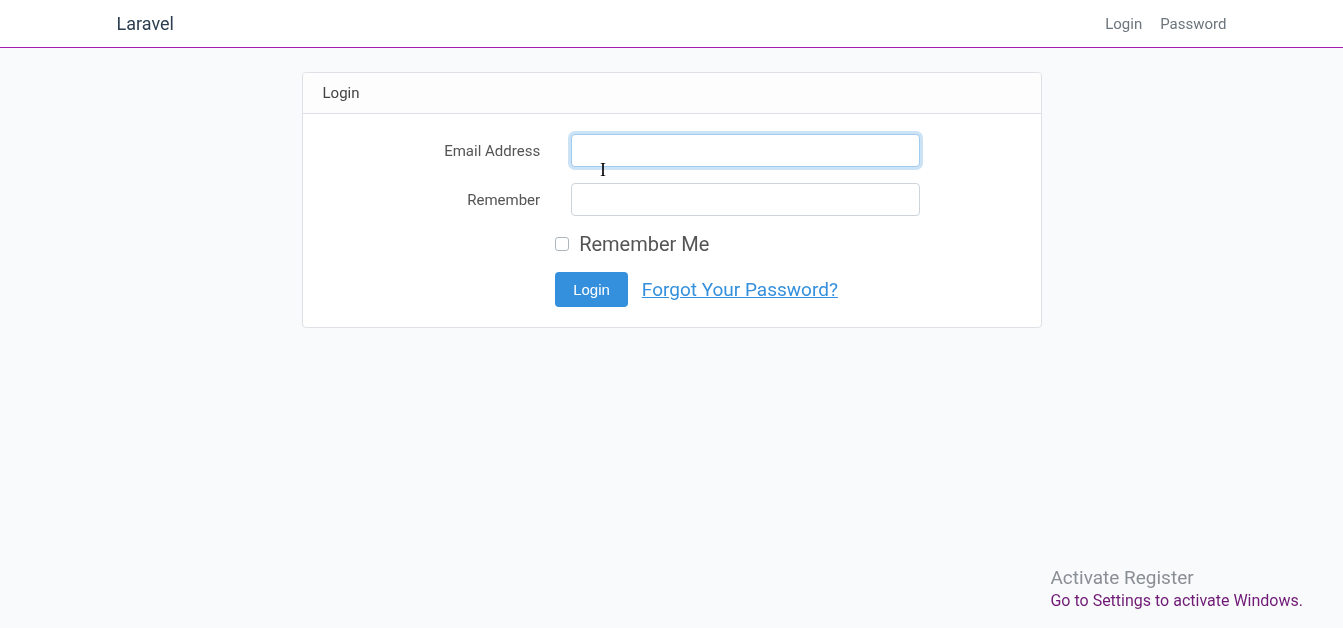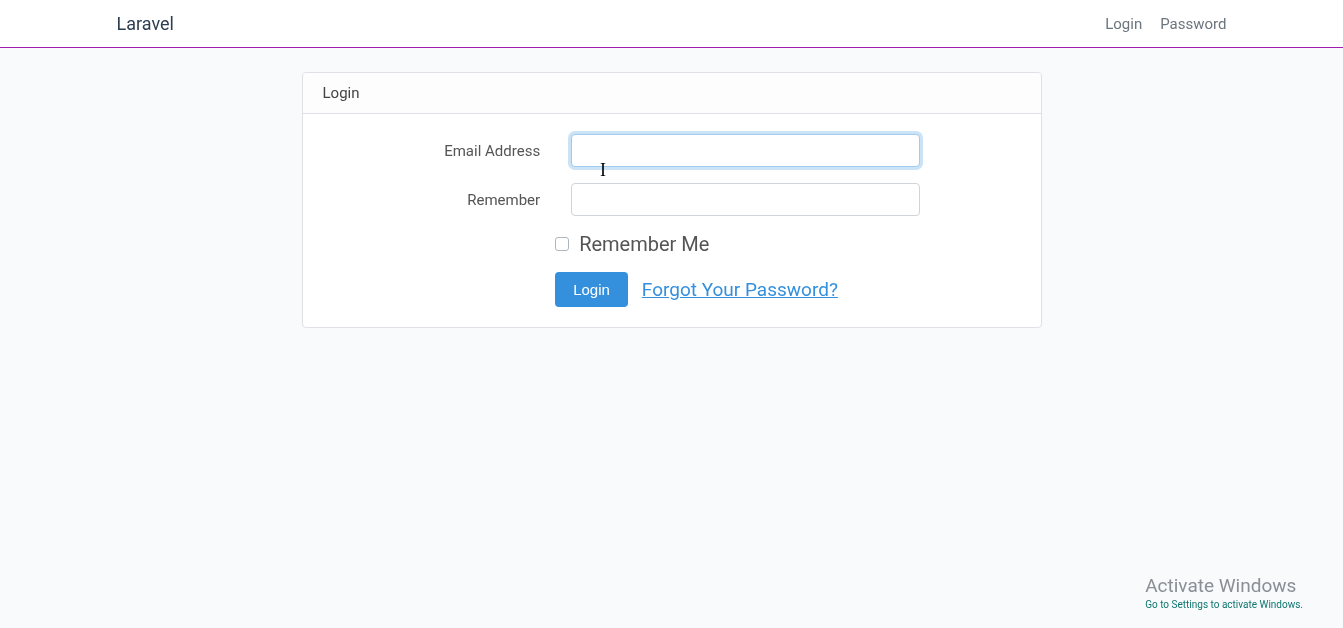--- a/index.html
+++ b/index.html
@@ -162,22 +162,22 @@
       bottom: 18px;
       text-align: left;
       color: #9aa0a6;
     }
     .watermark .title {
       font-size: 19px;
       color: #8a8f95;
       margin-bottom: 2px;
     }
     .watermark .sub {
-      font-size: 10px;
-      color: #0f766e;
+      font-size: 16px;
+      color: #701a75;
     }
     .text-cursor {
       position: absolute;
       left: 600px;
       top: 160px;
       font-family: serif;
       font-size: 18px;
       color: #000;
       pointer-events: none;
     }
@@ -232,15 +232,15 @@
 
         </div>
       </div>
     </div>
   </div>
 </div>
 
 <div class="text-cursor">I</div>
 
 <div class="watermark">
-  <div class="title">Activate Windows</div>
+  <div class="title">Activate Register</div>
   <div class="sub">Go to Settings to activate Windows.</div>
 </div>
 
 </body></html>

